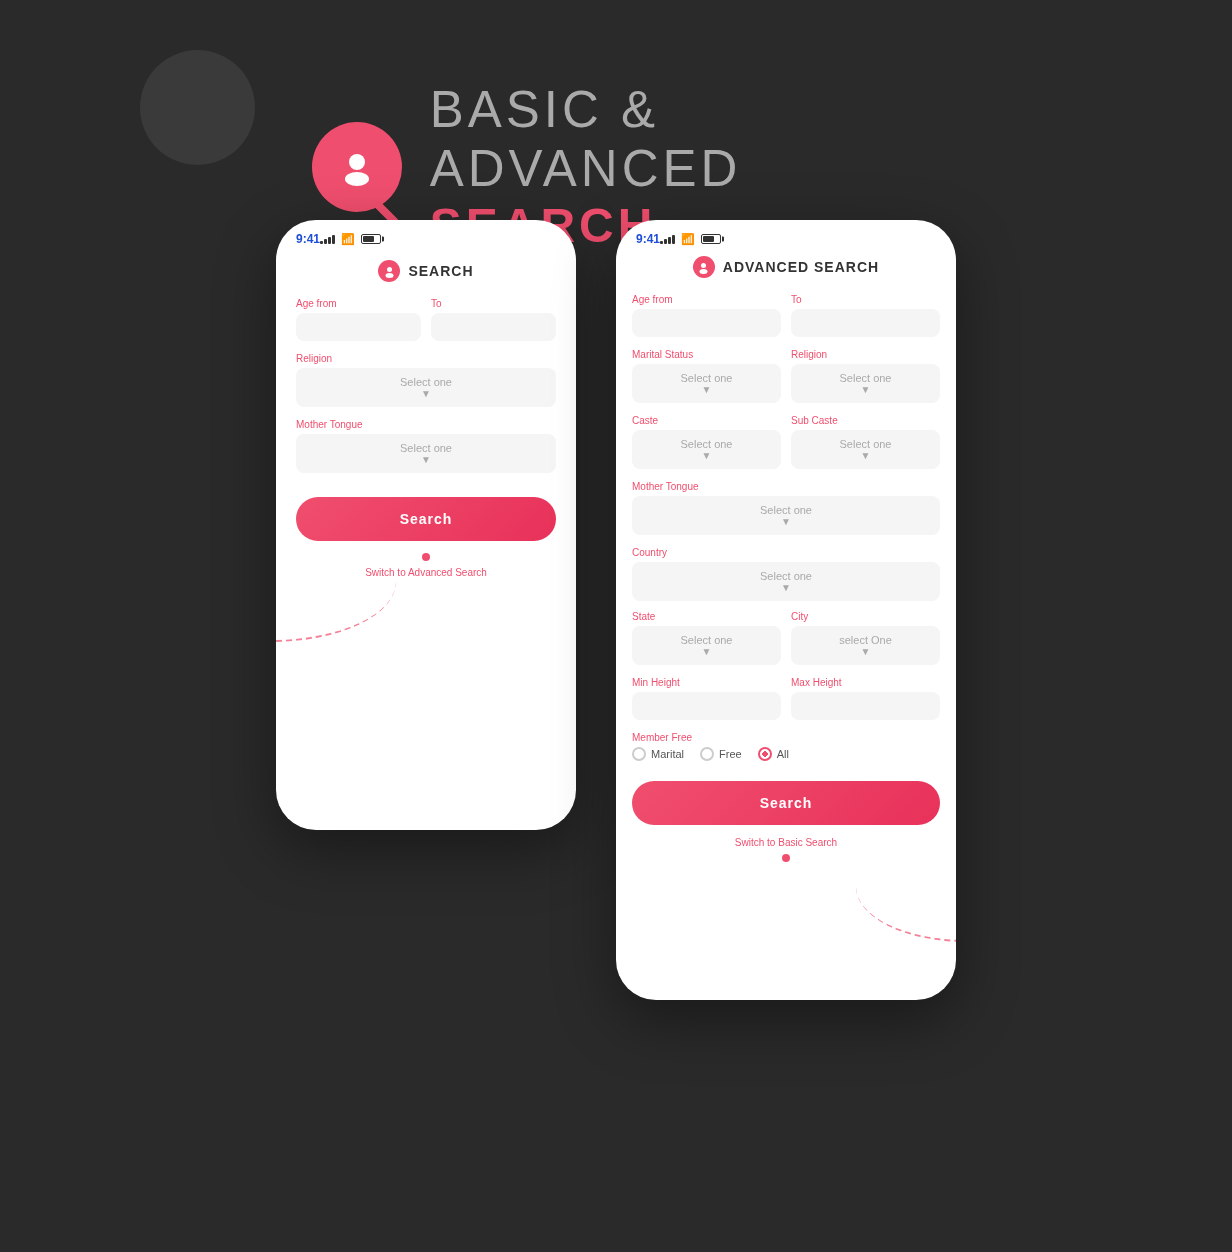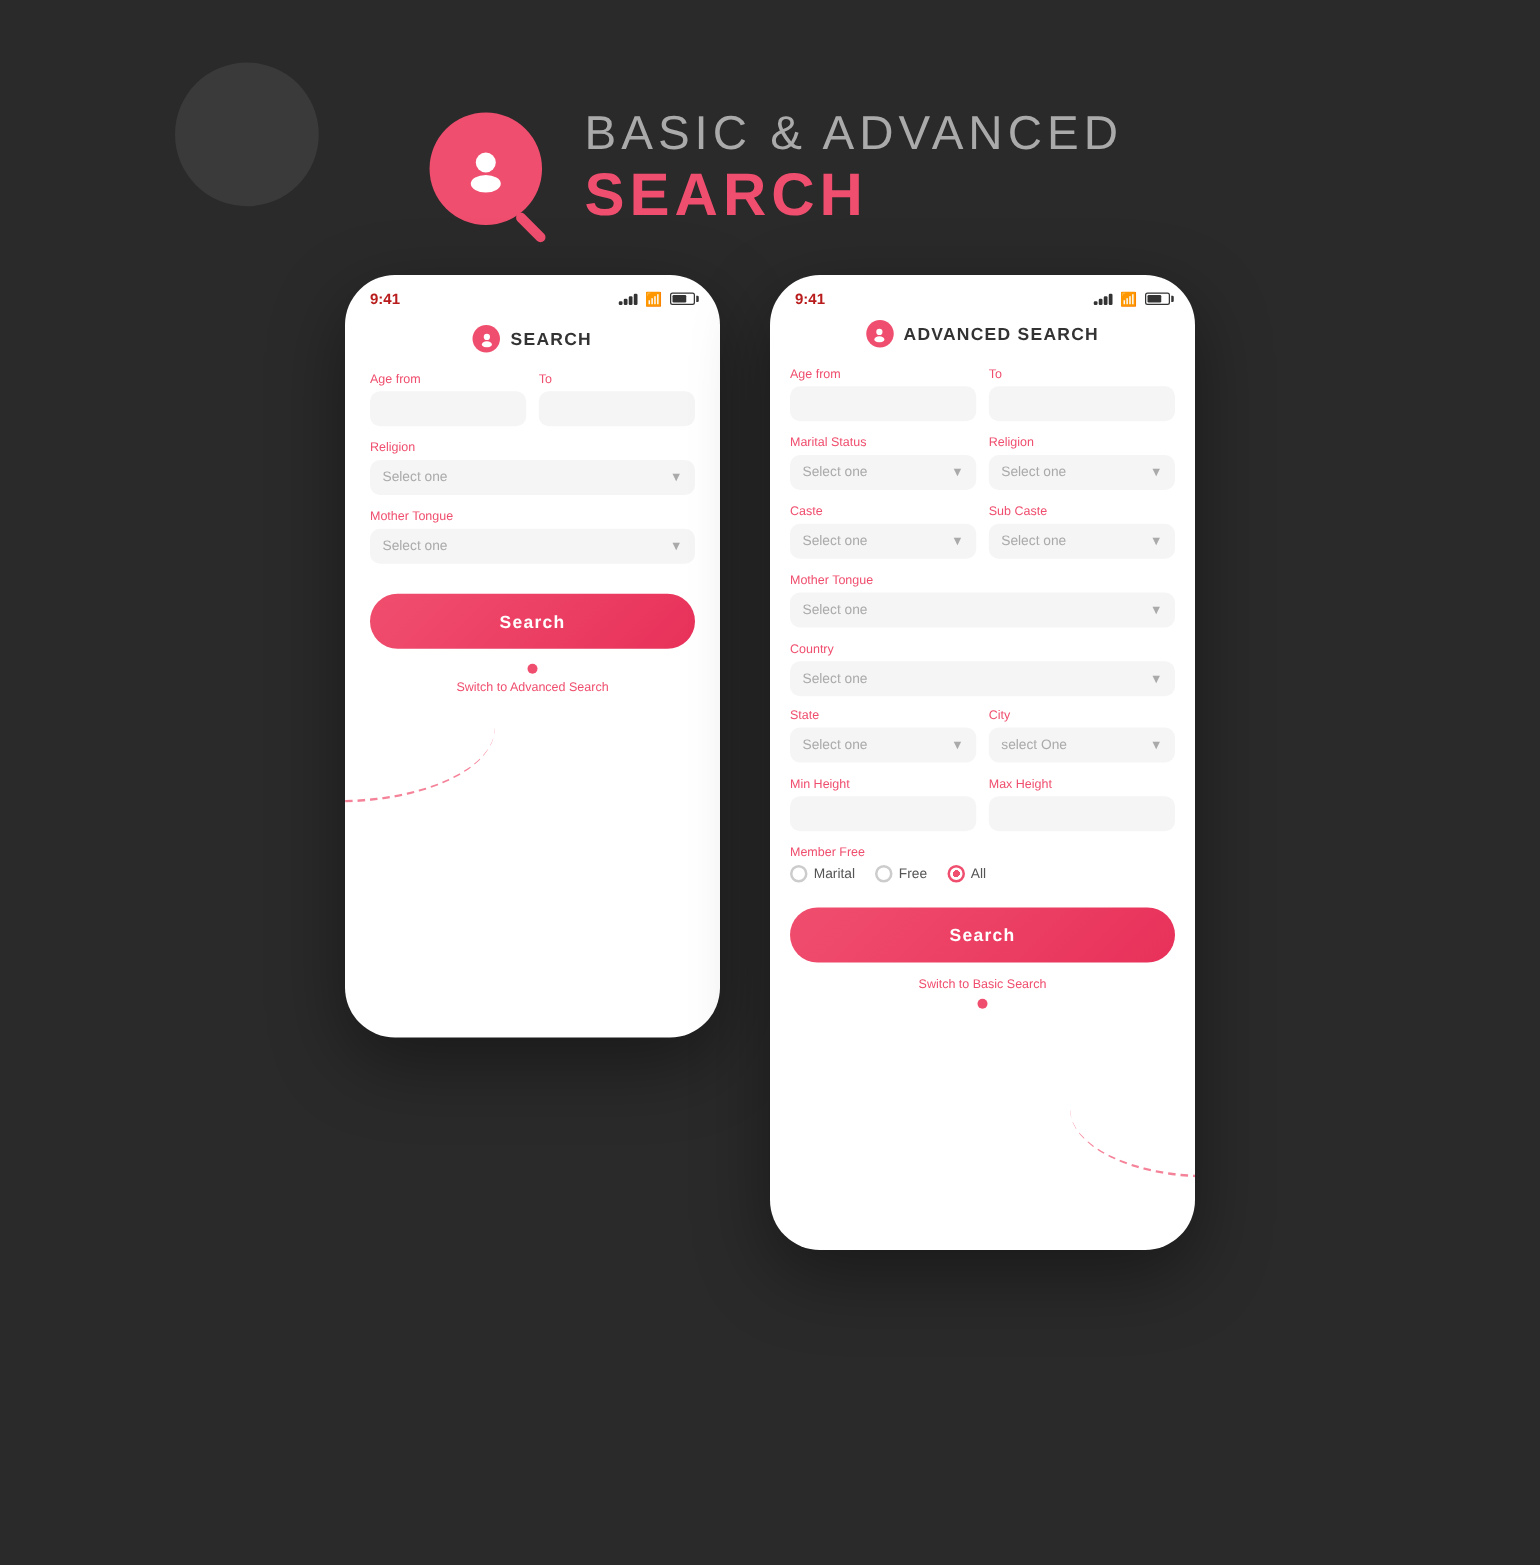--- a/index.html
+++ b/index.html
@@ -67,21 +67,21 @@
       transform: rotate(45deg);
       z-index: 2;
     }
 
     .header-text {
       display: flex;
       flex-direction: column;
     }
 
     .header-title-top {
-      font-size: 38px;
+      font-size: 51px;
       font-weight: 300;
       color: #aaa;
       letter-spacing: 4px;
       text-transform: uppercase;
     }
 
     .header-title-bottom {
       font-size: 48px;
       font-weight: 800;
       color: #f04e6e;
@@ -114,26 +114,25 @@
       height: 610px;
     }
 
     .phone-right {
       width: 340px;
       height: 780px;
     }
 
     .phone-status-bar {
       display: flex;
-      justify-content: space-between;
       align-items: center;
       padding: 12px 20px 6px;
       font-size: 12px;
       font-weight: 600;
-      color: #b91c1c;
+      color: #1d4ed8;
     }
 
     .status-icons {
       display: flex;
       align-items: center;
       gap: 4px;
     }
 
     .signal-bars {
       display: flex;
@@ -249,20 +248,21 @@
       background: #f5f5f5;
       border: none;
       border-radius: 8px;
       padding: 8px 10px;
       font-size: 11px;
       color: #aaa;
       display: flex;
       align-items: center;
       justify-content: space-between;
       cursor: pointer;
+      flex-direction: column;
     }
 
     .chevron {
       font-size: 10px;
       color: #aaa;
     }
 
     .search-btn {
       width: 100%;
       background: linear-gradient(135deg, #f04e6e, #e8315a);

